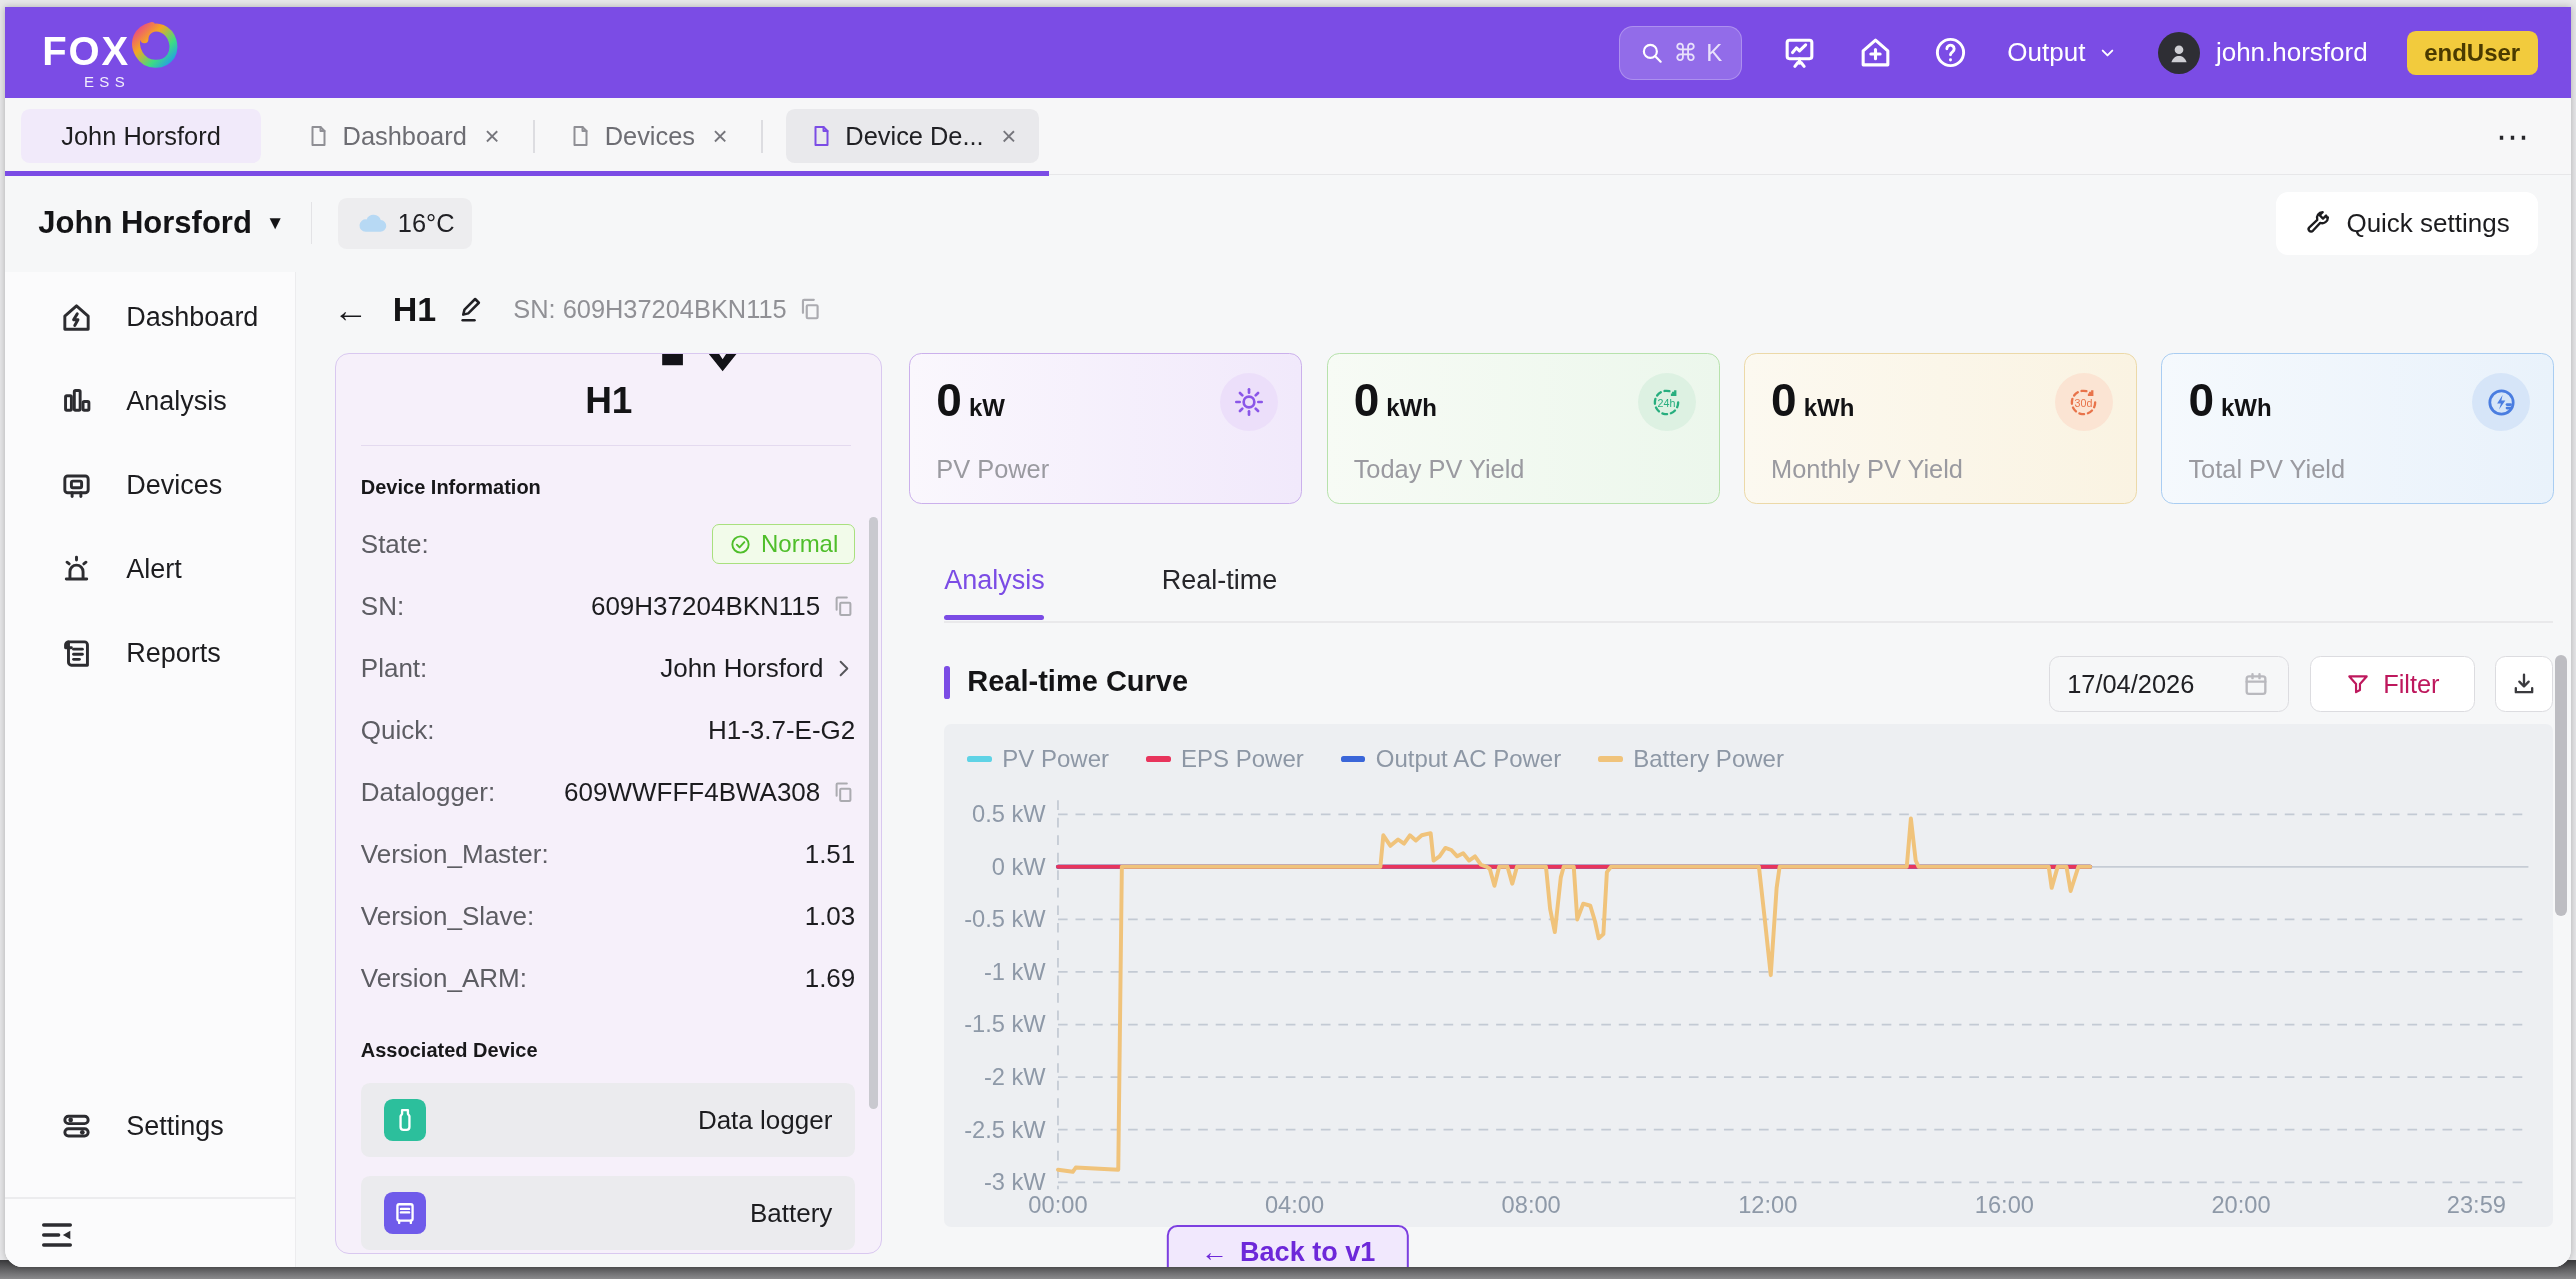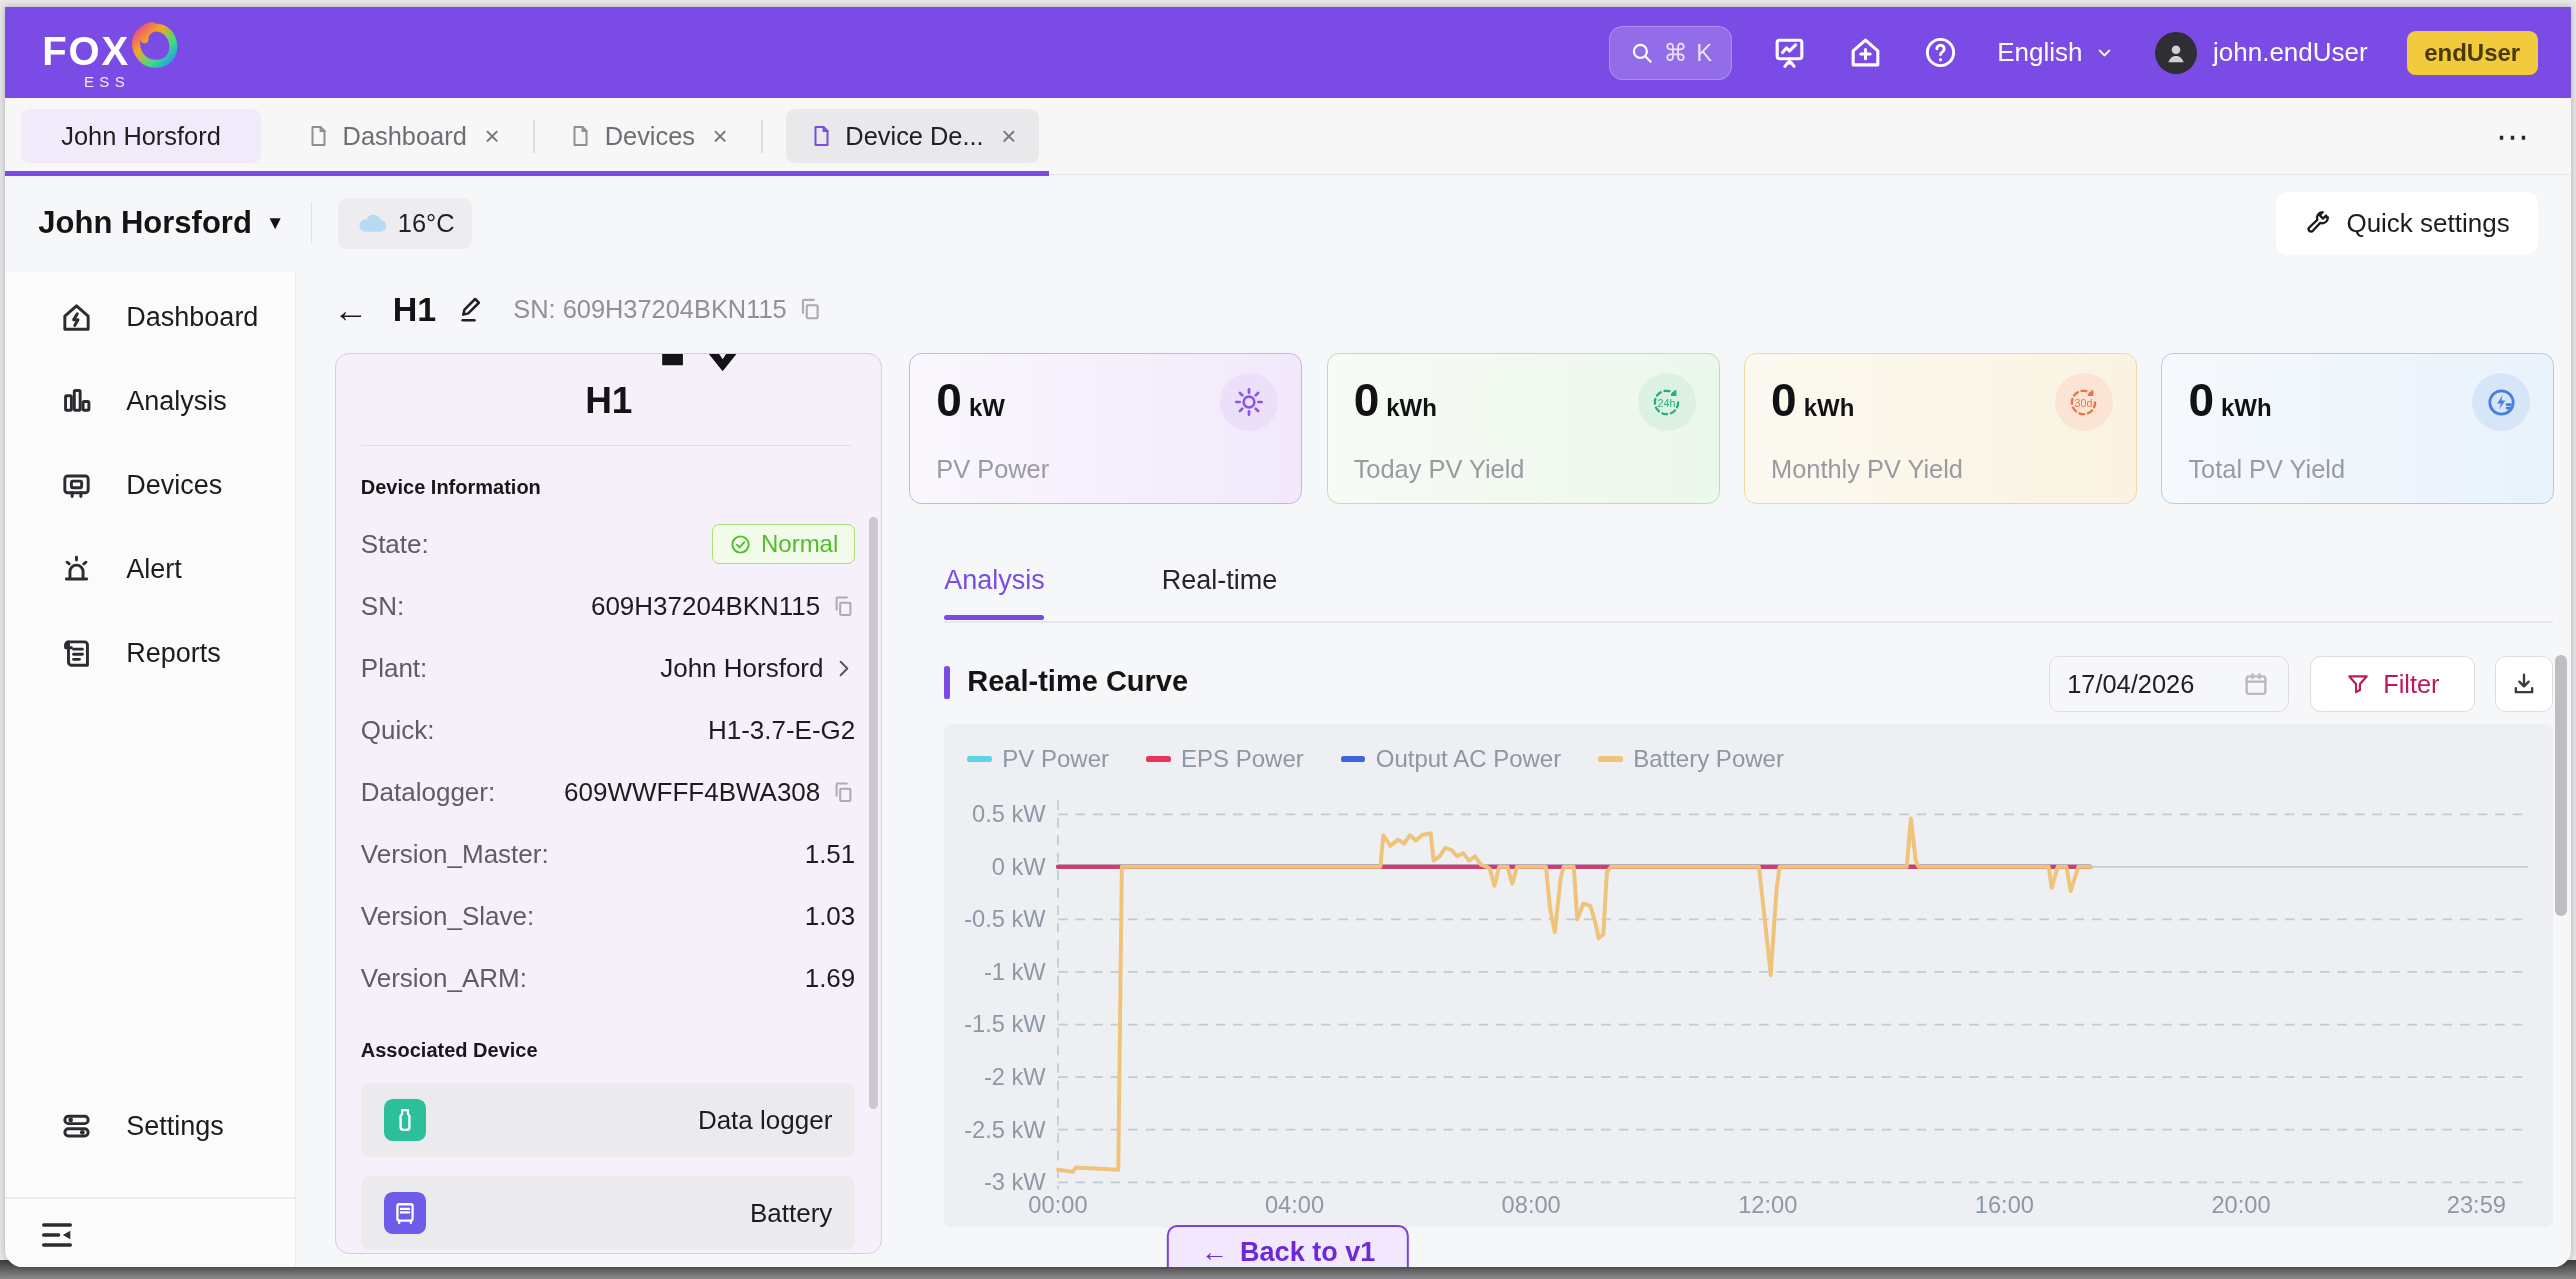--- a/index.html
+++ b/index.html
@@ -310,32 +310,32 @@
           <svg class="ic" width="37" height="37" viewBox="0 0 42 42">
             <use href="#i-homeplus"></use>
           </svg>
         </span>
       <span class="top-ic">
           <svg class="ic" width="35" height="35" viewBox="0 0 40 40">
             <use href="#i-help"></use>
           </svg>
         </span>
       <div class="lang">
-        <span>English</span>
+        <span>Output</span>
         <svg class="ic" width="23" height="23" viewBox="0 0 26 26">
             <use href="#i-chevdown"></use>
           </svg>
       </div>
       <div class="user-cluster">
         <span class="avatar">
             <svg width="26" height="26" style="fill:#cfcfd4" viewBox="0 0 30 30">
               <use href="#i-person"></use>
             </svg>
           </span>
-        <span class="uname">john.endUser</span>
+        <span class="uname">john.horsford</span>
       </div>
       <span class="role-badge">endUser</span>
     </div>
   </div>
 
   <div class="tabbar">
     <div class="plant-chip">John Horsford</div>
     <div class="tab">
       <svg class="ic doc" width="24" height="24" viewBox="0 0 27 27">
           <use href="#i-doc"></use>

